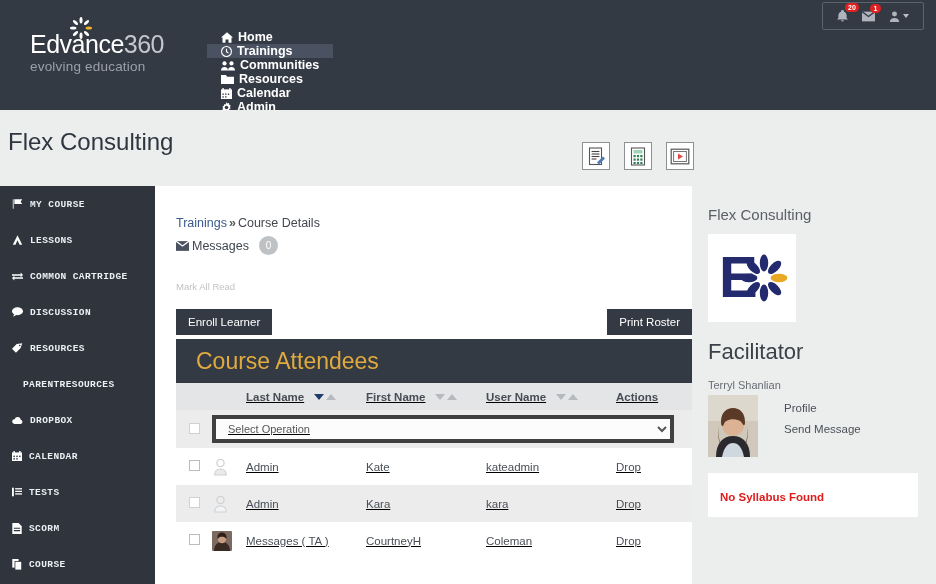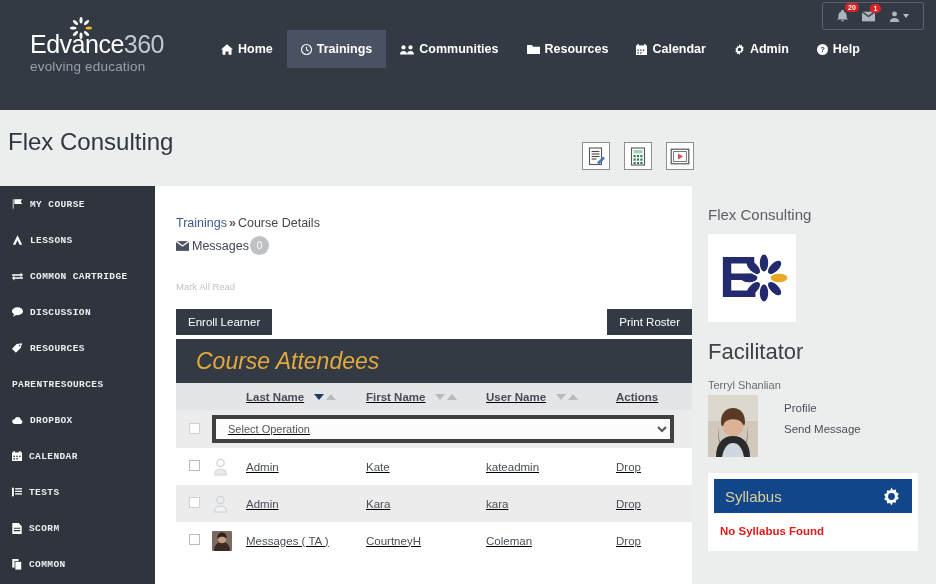--- a/index.html
+++ b/index.html
@@ -33,21 +33,21 @@
     width:0;height:0;border-left:3px solid transparent;border-right:3px solid transparent;
     border-top:4px solid #b9bec7; margin-left:3px;
   }
 
   .logo { position:absolute; left:30px; top:30px; width:160px; }
   .logo-main { font-size:25px; color:#ffffff; letter-spacing:-0.5px; line-height:28px; font-weight:400;}
   .logo-main .num { color:#c3c7ce; }
   .logo-sub { font-size:13.5px; color:#9aa0ab; line-height:16px; margin-top:1px; letter-spacing:0.2px;}
   .sunburst { position:absolute; left:38px; top:-13px; }
 
-  .navitems { position:absolute; left:207px; top:30px; height:38px; display:flex; align-items:stretch; }
+  .navitems { position:absolute; left:207px; top:30px; height:38px; display:flex; align-items:stretch;flex-direction:column; }
   .navitem {
     display:flex; align-items:center; gap:5px;
     padding:0 14px; height:38px; color:#ffffff;
     font-size:12.5px; font-weight:bold; cursor:pointer;
     white-space:nowrap;
   }
   .navitem.active { background:#4a5160; }
   .navitem svg { display:block; }
 
   
@@ -70,51 +70,51 @@
     position:absolute; left:0; top:186px; width:155px; height:398px;
     background:#2f343d;
   }
   .side-item {
     height:36px; display:flex; align-items:center; gap:7px;
     padding-left:12px; color:#eceff3;
     font-size:9.5px; font-weight:bold; letter-spacing:0.4px;
     cursor:pointer; white-space:nowrap;font-family:Liberation Mono, monospace;
   }
   .side-item svg { display:block; flex:0 0 auto; }
-  .side-item.noicon { padding-left:12px; }
+  .side-item.noicon { padding-left:23px; }
 
   
   .content {
     position:absolute; left:155px; top:198px; width:537px; height:398px;
     background:#ffffff; padding:18px 0 0 21px;
   }
   .breadcrumb { font-size:12.5px; color:#3b4c6b; }
   .breadcrumb a { color:#3b5b8c; text-decoration:none; cursor:pointer; }
   .breadcrumb .sep { color:#55585c; margin:0 2px; font-weight:bold;}
   .breadcrumb .crumb-cur { color:#44484d; }
 
-  .messages-row { display:flex; align-items:center; gap:1px; margin-top:6px;text-align:center; }
+  .messages-row { display:flex; align-items:center; gap:10px; margin-top:6px;text-align:center; }
   .messages-link { font-size:12.5px; color:#3e4650; display:flex; align-items:center; gap:3px; cursor:pointer;}
   .msg-badge {
     width:19px;height:19px;border-radius:50%;background:#bfc2c5;color:#fff;
     font-size:10px; display:flex;align-items:center;justify-content:center;
   }
   .mark-read { margin-top:26px; font-size:9.5px; color:#c0c3c6; cursor:pointer; }
 
   .btn-row { margin-top:17px; height:26px; position:relative; }
   .btn-dark {
     background:#343a43; color:#fff; border:none;
     font-size:11.5px; padding:0 12px; height:26px; cursor:pointer;
     font-family:"Liberation Sans",sans-serif;
   }
   .btn-print { position:absolute; right:0; top:0; }
 
   .attendees-hdr {
     margin-top:4px; background:#343a43; height:44px;
-    display:flex; align-items:center; padding-left:20px;font-style:italic;
+    display:flex; align-items:center; padding-left:20px;
   }
   .attendees-hdr span { color:#e0aa3e; font-size:23px; }
 
   table.roster { width:100%; border-collapse:collapse; table-layout:fixed;text-decoration:underline; }
   table.roster th {
     background:#e4e5e6; height:27px; font-size:11.5px; color:#474c55;
     font-weight:bold; text-align:left; padding:0;
   }
   .th-inner { display:flex; align-items:center; gap:10px; }
   .sorts { display:flex; gap:2px; align-items:center; }
@@ -392,21 +392,21 @@
           <path fill="#fff" d="M0 0h8l4 4v10H0z"></path>
           <path fill="#2f343d" d="M2 6h8v1.4H2zM2 9h8v1.4H2z"></path>
         </svg>
       <span>SCORM</span>
     </div>
     <div class="side-item">
       <svg width="10" height="11" viewBox="0 0 12 14">
           <rect x="0" y="0" width="8" height="11" fill="#fff"></rect>
           <rect x="3.4" y="3" width="8.6" height="11" fill="#fff" stroke="#2f343d" stroke-width="1"></rect>
         </svg>
-      <span>COMMON</span>
+      <span>COURSE</span>
     </div>
   </div>
 
   <div class="content">
 
     <div class="breadcrumb">
       <a>Trainings</a><span class="sep">»</span><span class="crumb-cur">Course Details</span>
     </div>
 
     <div class="messages-row">
@@ -564,24 +564,17 @@
         <path d="M13 27c0-9 5-14 12-14s12 5 12 14c0 5-2 3-3 1-3-5-16-5-18 1-1 3-3 3-3-2z" fill="#5a3a26"></path>
         <path d="M11 30c-2 10 0 18 3 22-4-8-4-16-3-22zM39 30c2 10 0 18-3 22 4-8 4-16 3-22z" fill="#5a3a26"></path>
       </svg>
       <div class="fac-links">
         <a>Profile</a>
         <a>Send Message</a>
       </div>
     </div>
 
     <div class="syl-card">
-      <div class="syl-hdr">
-        <span class="t">Syllabus</span>
-        <svg width="19" height="19" viewBox="0 0 20 20">
-          <path fill="#ffffff" d="M10 0.6l1.5 2.6 3-.6.5 3 2.8 1.4-1.6 2.6 1.6 2.6-2.8 1.4-.5 3-3-.6L10 19.4 8.5 16.8l-3 .6-.5-3-2.8-1.4L3.8 10.4 2.2 7.8 5 6.4l.5-3 3 .6z"></path>
-          <circle cx="10" cy="10" r="3.6" fill="#11468a"></circle>
-        </svg>
-      </div>
       <div class="syl-none">No Syllabus Found</div>
     </div>
   </div>
 
 </div>
 
 </body></html>

